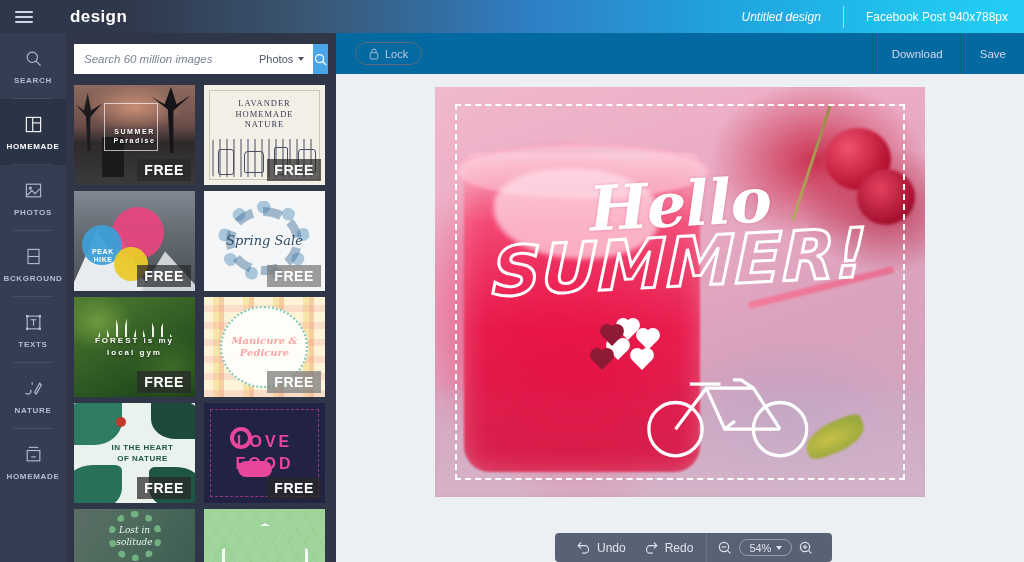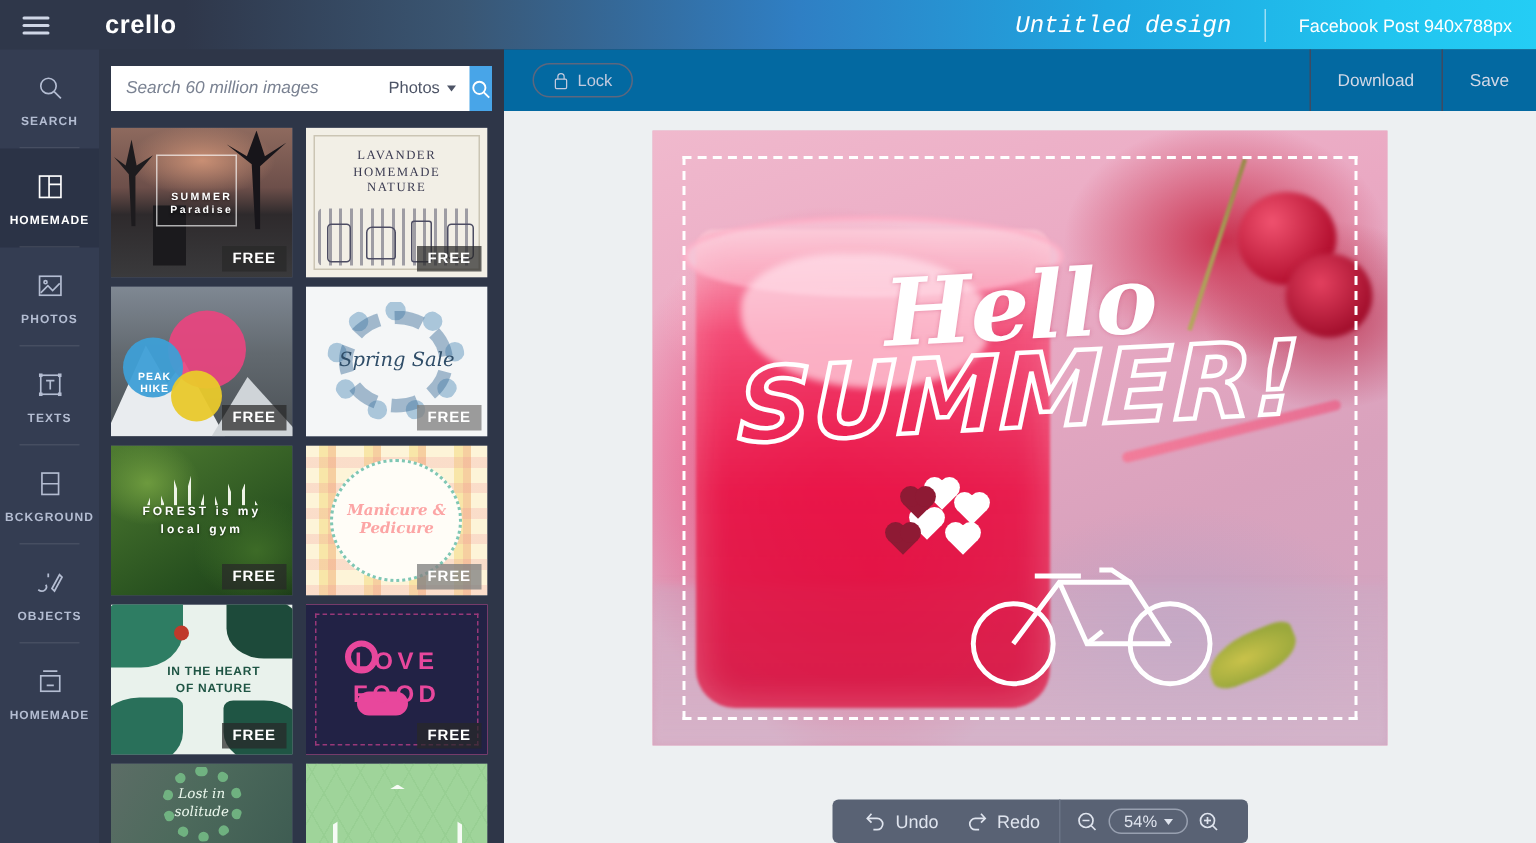--- a/index.html
+++ b/index.html
@@ -29,22 +29,22 @@
   }
   .logo {
     margin-left: 22px;
     color: #ffffff; font-size: 17px; font-weight: bold;
     letter-spacing: 0.4px;
   }
   .topbar-right {
     margin-left: auto; display: flex; align-items: center; height: 33px;
   }
   .design-title {
-    color: #ffffff; font-size: 16px; font-style: italic;
-    padding: 0 22px; white-space: nowrap; font-family: Liberation Mono, monospace;
+    color: #ffffff; font-size: 12px; font-style: italic;
+    padding: 0 22px; white-space: nowrap;
   }
   .title-divider {
     width: 1px; height: 22px; background: rgba(255,255,255,0.55);
   }
   .canvas-size {
     color: #ffffff; font-size: 12px; font-weight: normal;
     padding: 0 16px 0 22px; white-space: nowrap;
   }
 
   
@@ -127,21 +127,21 @@
   .thumb {
     position: relative; width: 121px; height: 100px;
     overflow: hidden; cursor: pointer;
     background: #4a5266;
   }
   .thumb.selected { outline: 2px solid #e8479c; outline-offset: -2px; }
   .thumb-art { position: absolute; inset: 0; }
   .free-badge {
     position: absolute; right: 4px; bottom: 4px;
     background: rgba(40,40,40,0.72); color: #ffffff;
-    font-size: 10px; font-weight: bold; letter-spacing: 0.6px;
+    font-size: 14px; font-weight: bold; letter-spacing: 0.6px;
     padding: 3px 7px;
   }
   .free-badge.light { background: rgba(130,130,130,0.78); }
   .thumb-cap {
     position: absolute; inset: 0;
     display: flex; align-items: center; justify-content: center;
     text-align: center; line-height: 1.25;
   }
 
   
@@ -344,21 +344,21 @@
 <body>
 
 <div id="app">
 
   <div class="topbar">
     <div class="hamburger">
       <span></span>
         <span></span>
         <span></span>
     </div>
-    <div class="logo">crello</div>
+    <div class="logo">design</div>
     <div class="topbar-right">
       <div class="design-title">Untitled design</div>
       <div class="title-divider"></div>
       <div class="canvas-size">Facebook Post 940x788px</div>
     </div>
   </div>
 
   <div class="rail">
 
     <div class="rail-item">
@@ -384,56 +384,56 @@
 
     <div class="rail-item">
       <span class="rail-icon">
         <svg width="19" height="19" viewBox="0 0 24 24" fill="none" stroke="currentColor" stroke-width="1.4">
           <rect x="3" y="4" width="18" height="16"></rect>
             <circle cx="8" cy="9" r="1.3"></circle>
             <polyline points="4,18 10,12 14,16 20,10"></polyline>
         </svg>
       </span>
       <span class="rail-label">PHOTOS</span>
+    </div>
+
+    <div class="rail-item">
+      <span class="rail-icon">
+        <svg width="19" height="19" viewBox="0 0 24 24" fill="none" stroke="currentColor" stroke-width="1.4">
+          <rect x="5" y="3" width="14" height="18"></rect>
+            <line x1="5" y1="12" x2="19" y2="12"></line>
+        </svg>
+      </span>
+      <span class="rail-label">BCKGROUND</span>
     </div>
 
     <div class="rail-item">
       <span class="rail-icon">
         <svg width="19" height="19" viewBox="0 0 24 24" fill="none" stroke="currentColor" stroke-width="1.4">
           <rect x="4" y="4" width="16" height="16"></rect>
           <line x1="8.5" y1="8.5" x2="15.5" y2="8.5"></line>
             <line x1="12" y1="8.5" x2="12" y2="16"></line>
           <rect x="2.5" y="2.5" width="3" height="3" fill="currentColor" stroke="none"></rect>
           <rect x="18.5" y="2.5" width="3" height="3" fill="currentColor" stroke="none"></rect>
           <rect x="2.5" y="18.5" width="3" height="3" fill="currentColor" stroke="none"></rect>
           <rect x="18.5" y="18.5" width="3" height="3" fill="currentColor" stroke="none"></rect>
         </svg>
       </span>
       <span class="rail-label">TEXTS</span>
     </div>
 
     <div class="rail-item">
       <span class="rail-icon">
-        <svg width="19" height="19" viewBox="0 0 24 24" fill="none" stroke="currentColor" stroke-width="1.4">
-          <rect x="5" y="3" width="14" height="18"></rect>
-            <line x1="5" y1="12" x2="19" y2="12"></line>
-        </svg>
-      </span>
-      <span class="rail-label">BCKGROUND</span>
-    </div>
-
-    <div class="rail-item">
-      <span class="rail-icon">
         <svg width="20" height="20" viewBox="0 0 24 24" fill="none" stroke="currentColor" stroke-width="1.4">
           <path d="M3 17c4 3 8-1 6-4"></path>
             <path d="M14 16 L20 5 L22 7 L16 18 Z"></path>
             <line x1="11" y1="4" x2="11" y2="7"></line>
         </svg>
       </span>
-      <span class="rail-label">OBJECTS</span>
+      <span class="rail-label">NATURE</span>
     </div>
 
     <div class="rail-item">
       <span class="rail-icon">
         <svg width="19" height="19" viewBox="0 0 24 24" fill="none" stroke="currentColor" stroke-width="1.4">
           <line x1="6" y1="3" x2="18" y2="3"></line>
             <rect x="4" y="7" width="16" height="13"></rect>
             <line x1="9" y1="15" x2="15" y2="15"></line>
         </svg>
       </span>

